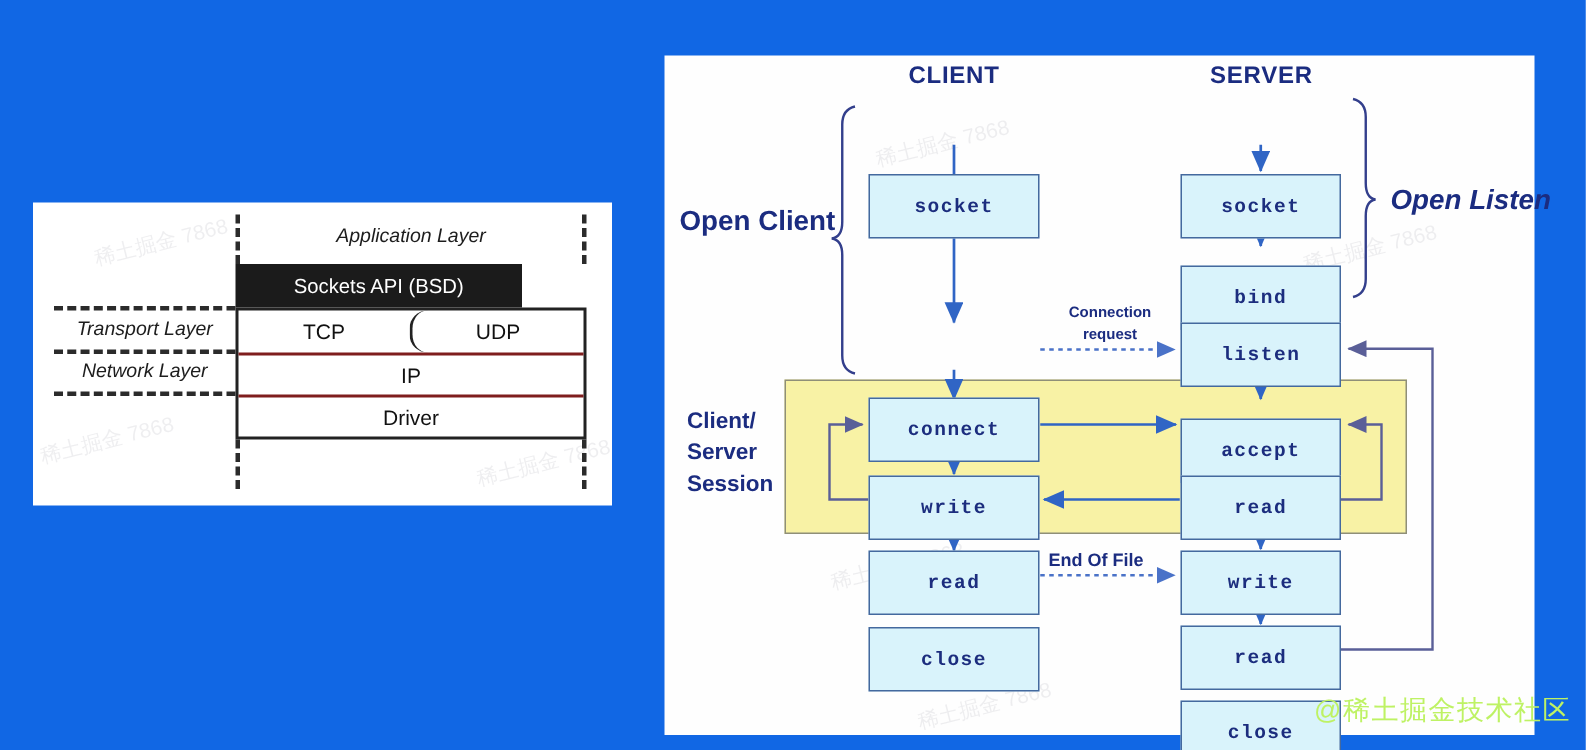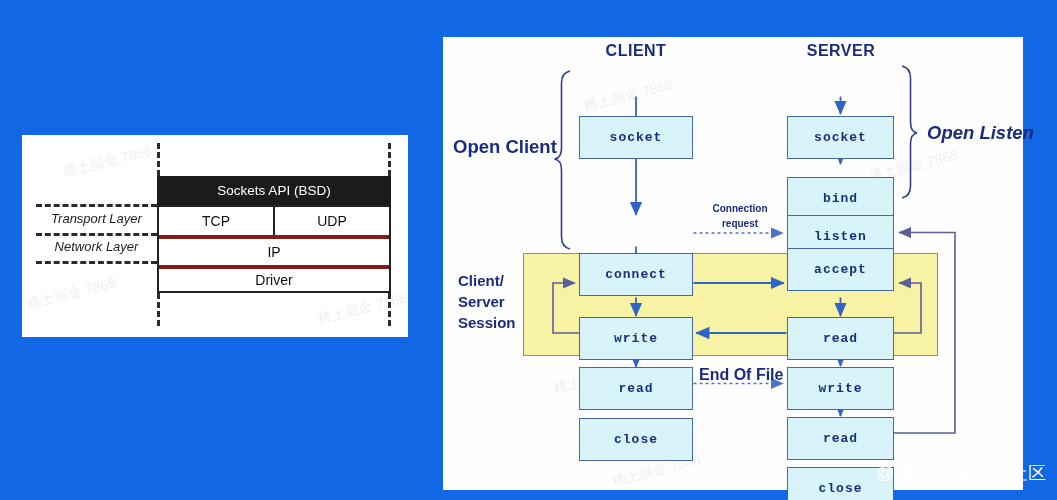--- a/index.html
+++ b/index.html
@@ -15,35 +15,35 @@
   }
   
   .lp{position:absolute; left:22px; top:135px; width:386px; height:202px; background:#ffffff;}
   .lp .dash-v{position:absolute; width:0; border-left:3px dashed #2b2b2b; height:33px;}
   .lp .dash-h{position:absolute; height:0; border-top:3px dashed #2b2b2b; left:14px; width:121px;}
   .lp .itlabel{
     position:absolute; font-style:italic; font-size:13px; color:#1d1d1d;
     text-align:center; white-space:nowrap;
   }
   .lp .blackbar{
-    position:absolute; left:135px; top:41px; width:234px; height:29px;
+    position:absolute; left:135px; top:41px; width:191px; height:29px;
     background:#1b1b1b; color:#fff; font-size:13.5px;
     display:flex; align-items:center; justify-content:center;text-align:right;
   }
   .lp .stack{
     position:absolute; left:135px; top:70px; width:234px; height:88px;
     border:2px solid #222; box-sizing:border-box; display:flex; flex-direction:column;
   }
-  .lp .srow{display:flex; align-items:stretch; border-bottom:4px solid #7f1d1d;}
+  .lp .srow{display:flex; align-items:stretch; border-bottom:2px solid #7f1d1d;}
   .lp .srow:last-child{border-bottom:none; flex:1;}
   .lp .cell{
     flex:1; display:flex; align-items:center; justify-content:center;
     font-size:14px; color:#111;
   }
-  .lp .cell + .cell{border-left:2px solid #222;}
+  .lp .cell + .cell{border-left:2px solid #222;border-radius:12px;}
   .lp .r1{height:28px;} .lp .r2{height:26px;}
   
   .rp{position:absolute; left:443px; top:37px; width:580px; height:453px; background:#fefefe;}
   .rp .yellow{
     position:absolute; left:80px; top:216px; width:415px; height:103px;
     background:#f8f2a5; border:1.4px solid #8f8f78; box-sizing:border-box; z-index:1;
   }
   .rp svg.wires{position:absolute; left:0; top:0; z-index:2;}
   .fbox{
     position:absolute; height:43px; box-sizing:border-box; z-index:3;
@@ -52,42 +52,43 @@
     font-family:"Liberation Mono", monospace; font-weight:bold;
     font-size:13px; color:#1c2d7e; letter-spacing:1px;margin-top:48px;
   }
   .fbox.c{left:136px; width:114px;}
   .fbox.s{left:344px; width:107px;}
   .navy{position:absolute; color:#1b2c80; font-weight:bold; z-index:4; white-space:nowrap;}
   .hdr{font-size:16px; width:120px; text-align:center; letter-spacing:.5px;}
   .bigl{font-size:18.5px;}
   .small2{font-size:10px; text-align:center; line-height:15px; width:120px;}
   .sess{font-size:15px; line-height:21px;}
-  .eof{font-size:16px;}
+  .eof{font-size:12px;}
   .title{font-size:20px; width:220px; text-align:center; letter-spacing:.5px;}
   .badge{
     position:absolute; left:876px; top:461px; z-index:6;
-    font-size:18px; color:#ffffff; letter-spacing:1px;
+    font-size:18px; color:#bef264; letter-spacing:1px;
   }
 </style>
 </head>
 <body>
 
 <div class="page">
 
   <div class="lp">
     <span class="wm" style="left:40px; top:18px;">稀土掘金 7868</span>
     <span class="wm" style="left:4px; top:150px;">稀土掘金 7868</span>
     <span class="wm" style="left:295px; top:165px;">稀土掘金 7868</span>
 
     <div class="dash-v" style="left:135px; top:8px;"></div>
     <div class="dash-v" style="left:366px; top:8px;"></div>
     <div class="dash-v" style="left:135px; top:158px;"></div>
     <div class="dash-v" style="left:366px; top:158px;"></div>
 
+    <div class="itlabel" style="left:135px; top:14px; width:234px;">Application Layer</div>
 
     <div class="blackbar">
       <span>Sockets API (BSD)</span>
     </div>
 
     <div class="stack">
       <div class="srow r1">
         <div class="cell">TCP</div>
         <div class="cell">UDP</div>
       </div>
@@ -156,29 +157,29 @@
       <g stroke="#333f8c" stroke-width="1.6" fill="none">
         <path d="M127,34 Q118.5,36 118.5,46 L118.5,111 Q118.5,121 111.5,122 Q118.5,123 118.5,133 L118.5,200 Q118.5,210 127,212"></path>
         <path d="M459,29 Q467.5,31 467.5,41 L467.5,85 Q467.5,95 474,96 Q467.5,97 467.5,107 L467.5,149 Q467.5,159 459,161"></path>
       </g>
     </svg>
 
     <div class="navy hdr" style="left:133px; top:5px;">CLIENT</div>
     <div class="navy hdr" style="left:338px; top:5px;">SERVER</div>
 
     <div class="fbox c" style="top:31px;">socket</div>
-    <div class="fbox c" style="top:168px;">connect</div>
+    <div class="fbox c" style="top:180px;">connect</div>
     <div class="fbox c" style="top:232px;">write</div>
     <div class="fbox c" style="top:282px;">read</div>
     <div class="fbox c" style="top:333px;">close</div>
 
     <div class="fbox s" style="top:31px;">socket</div>
     <div class="fbox s" style="top:92px;">bind</div>
     <div class="fbox s" style="top:130px;">listen</div>
-    <div class="fbox s" style="top:163px;text-align:center;">accept</div>
+    <div class="fbox s" style="top:194px;text-align:center;">accept</div>
     <div class="fbox s" style="top:232px;">read</div>
     <div class="fbox s" style="top:282px;">write</div>
     <div class="fbox s" style="top:332px;">read</div>
     <div class="fbox s" style="top:382px;">close</div>
 
     <div class="navy bigl" style="left:10px; top:99px;">Open Client</div>
     <div class="navy bigl" style="left:484px; top:85px;font-style:italic;">Open Listen</div>
 
     <div class="navy small2" style="left:237px; top:164px;">
       <span style="display:block">Connection</span>

